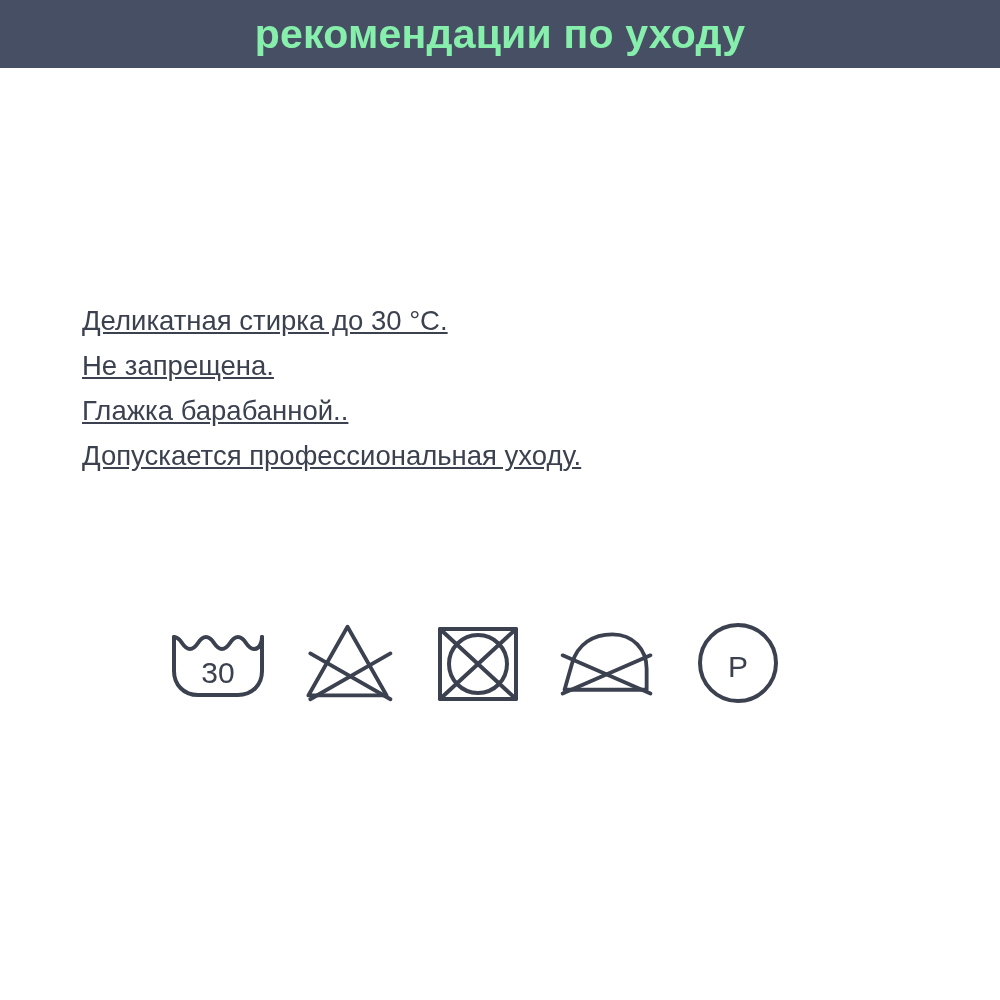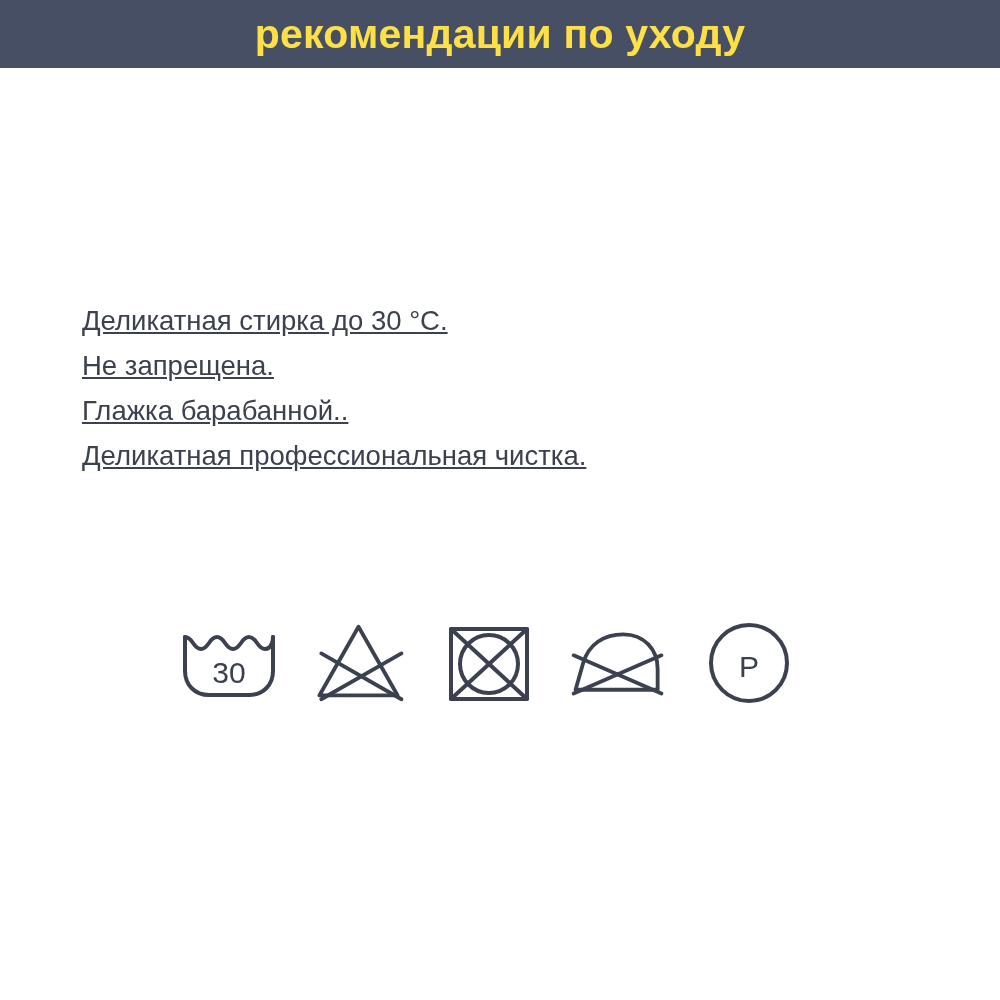--- a/index.html
+++ b/index.html
@@ -28,21 +28,21 @@
     top: 0;
     width: 1000px;
     height: 68px;
     background: #464f63;
     display: flex;
     align-items: center;
     justify-content: center;
   }
 
   .header-title {
-    color: #fde047;
+    color: #86efac;
     font-size: 41px;
     font-weight: bold;
     letter-spacing: 0.2px;
     line-height: 1;
     text-align: center;
     white-space: nowrap;
   }
 
   .care-text {
     position: absolute;
@@ -54,21 +54,21 @@
   .care-line {
     font-size: 27.5px;
     line-height: 45px;
     color: #3b414f;
     white-space: nowrap;
     text-decoration: underline;
   }
 
   .symbols-row {
     position: absolute;
-    left: 176px;
+    left: 165px;
     top: 608px;
     width: 640px;
     height: 110px;
     display: flex;
     align-items: center;
     gap: 25px;
   }
 
   .symbol {
     width: 105px;
@@ -103,21 +103,21 @@
 <div class="page">
 
   <div class="header-band">
     <div class="header-title">рекомендации по уходу</div>
   </div>
 
   <div class="care-text">
     <div class="care-line">Деликатная стирка до 30 °C.</div>
     <div class="care-line">Не запрещена.</div>
     <div class="care-line">Глажка барабанной..</div>
-    <div class="care-line">Деликатная профессиональная чистка.</div>
+    <div class="care-line">Допускается профессиональная уходу.</div>
   </div>
 
   <div class="symbols-row">
 
     <div class="symbol">
       <svg width="104" height="96" viewBox="0 0 104 96">
         <path class="sym-stroke" d="M8 22 L8 56 C8 70 18 80 32 80 L72 80 C86 80 96 70 96 56 L96 22"></path>
         <path class="sym-stroke" d="M8 22 C16 22 16 34 24 34 C32 34 32 22 40 22 C48 22 48 34 56 34 C64 34 64 22 72 22 C80 22 80 34 88 34 C96 34 96 22 96 22"></path>
         <text class="sym-text" x="52" y="68" text-anchor="middle">30</text>
       </svg>

